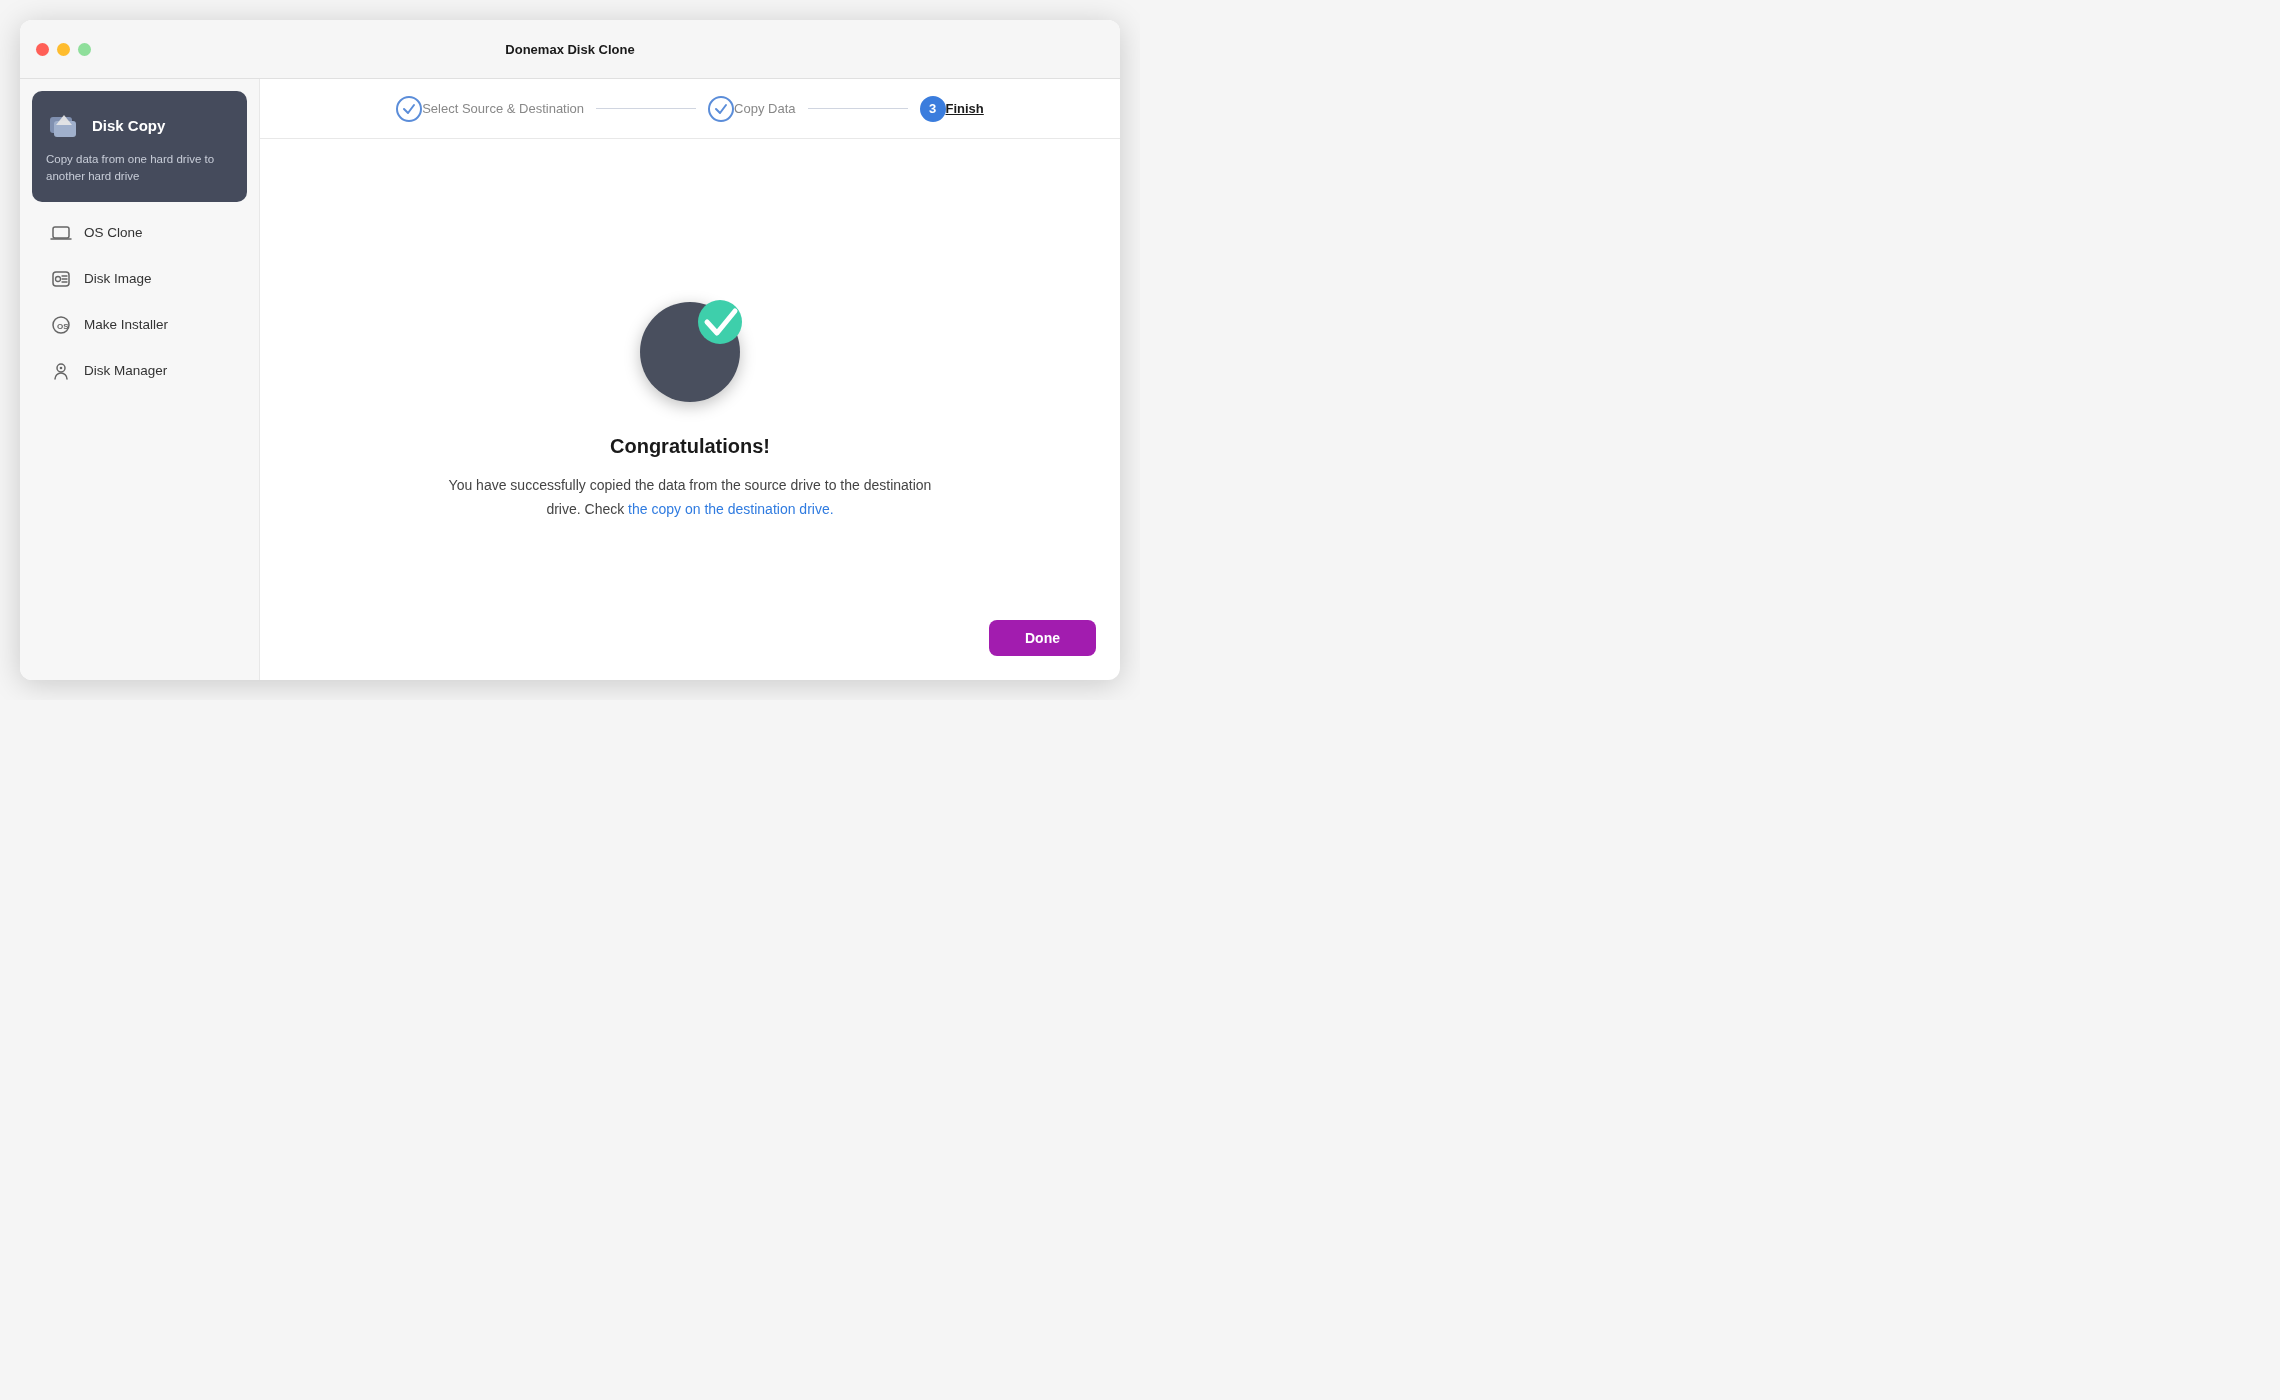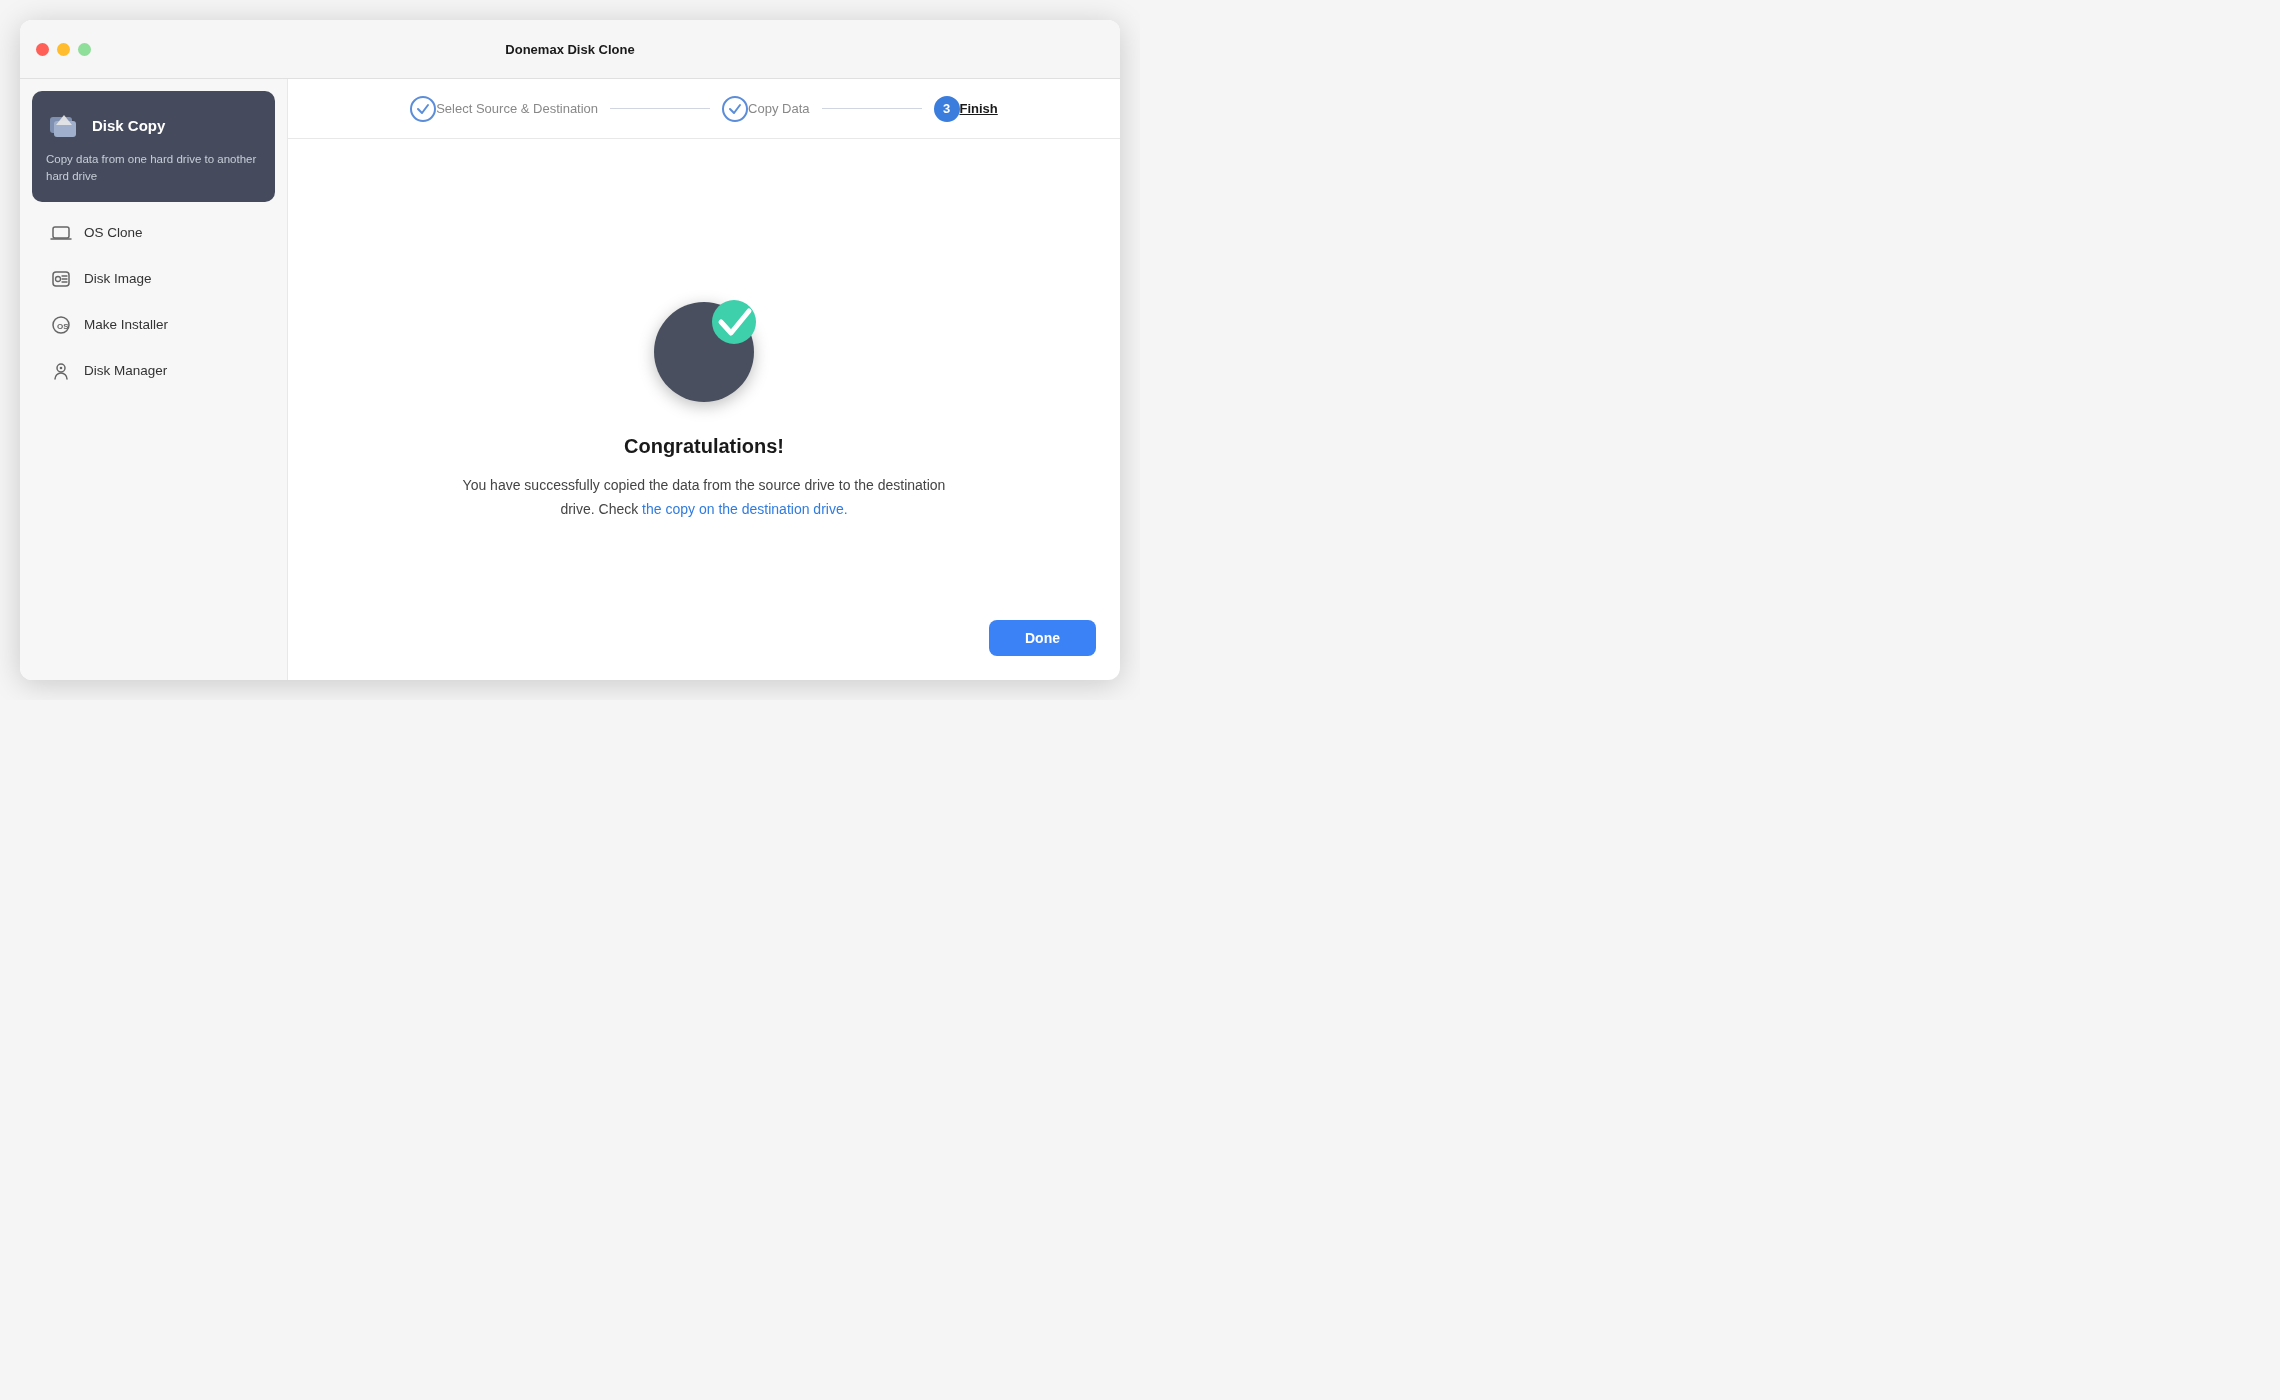--- a/index.html
+++ b/index.html
@@ -64,21 +64,21 @@
 
     
     .main-layout {
       display: flex;
       flex: 1;
       overflow: hidden;
     }
 
     
     .sidebar {
-      width: 268px;
+      width: 240px;
       background: #f7f7f7;
       border-right: 1px solid #e8e8e8;
       padding: 12px 0;
       display: flex;
       flex-direction: column;
       flex-shrink: 0;
     }
 
     .sidebar-active-item {
       background: #454b5c;
@@ -268,21 +268,21 @@
     }
 
     
     .done-button-wrap {
       position: absolute;
       bottom: 24px;
       right: 24px;
     }
 
     .done-button {
-      background: #3b82f6;
+      background: #a21caf;
       color: white;
       border: none;
       border-radius: 8px;
       padding: 10px 36px;
       font-size: 14px;
       font-weight: 600;
       cursor: pointer;
     }
   </style>
 </head>

